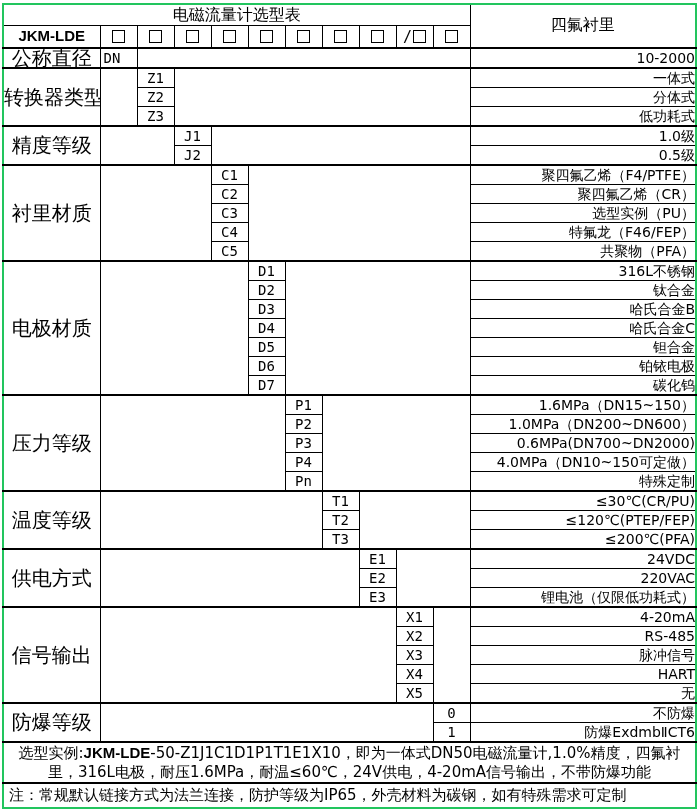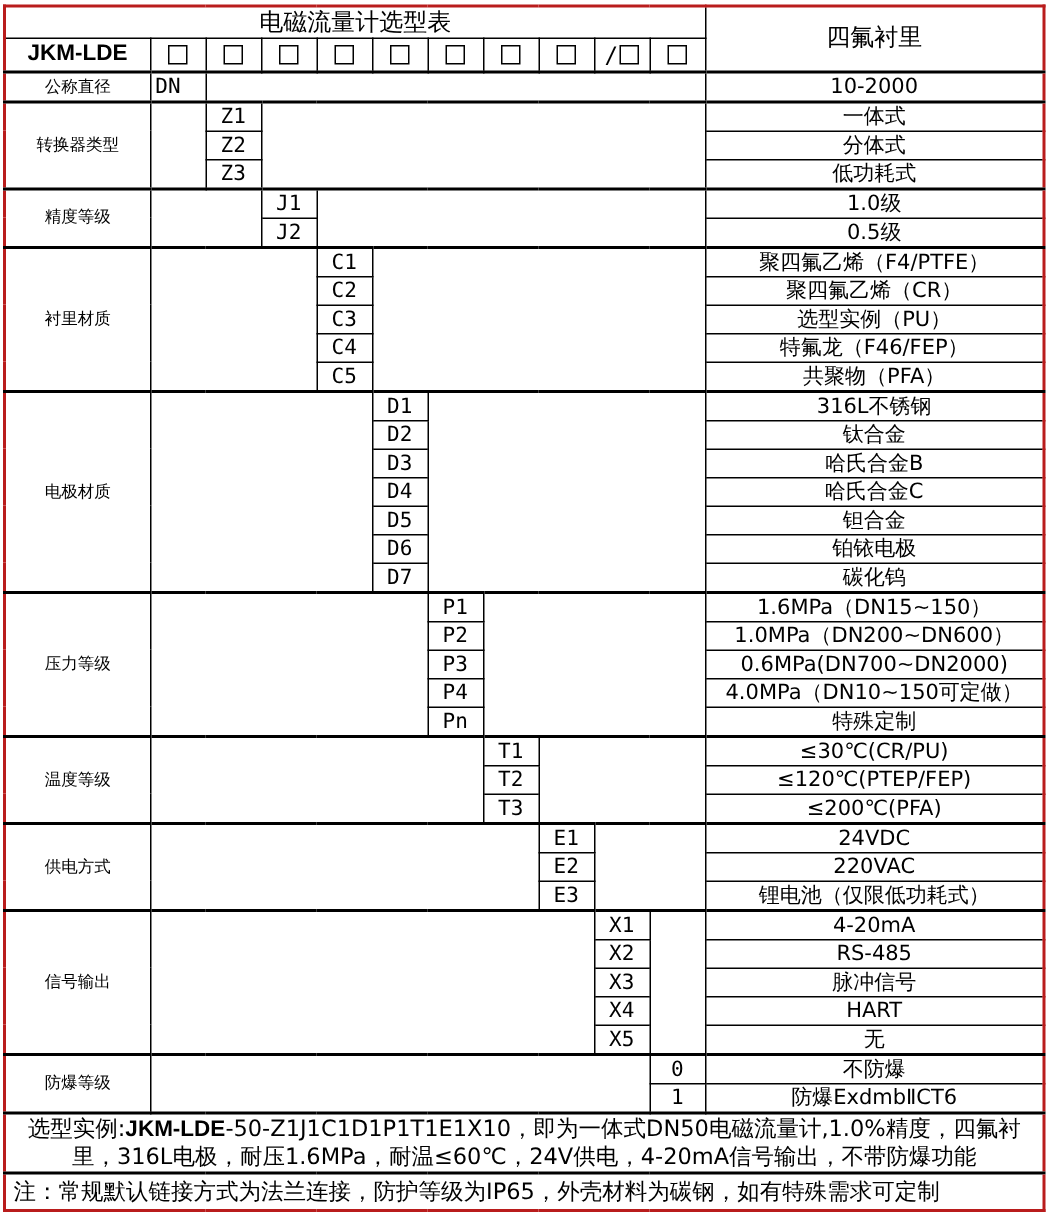--- a/index.html
+++ b/index.html
@@ -13,48 +13,48 @@
     width: 700px;
     height: 810px;
     box-sizing: border-box;
     padding: 3px 2px;
     background: #ffffff;
   }
   table.sel {
     border-collapse: collapse;
     table-layout: fixed;
     width: 695px;
-    border: 2px solid #b91c1c;
+    border: 2px solid #22c55e;
   }
   td {
     border: 1px solid #000;
     padding: 0;
     text-align: center;
     vertical-align: middle;
     overflow: hidden;
     white-space: nowrap;
   }
   tr.gs > td { border-top: 2px solid #000; }
   .title-cell { font-size: 16px; height: 20px; line-height: 20px; }
   .fn-header  { font-size: 16px; }
   .model-cell {
     font-weight: bold;
     font-size: 15px;
     font-family: "Liberation Sans", sans-serif;
     height: 20px; line-height: 20px;
   }
   tr.spec td { height: 18px; line-height: 18px; }
-  .cat  { font-size: 11px; margin-top: 44px; }
+  .cat  { font-size: 20px; margin-top: 44px; }
   .code {
     font-family: "DejaVu Sans Mono", monospace;
     font-size: 14px;
     margin-left: 40px;
   }
   .code-left { text-align: left; padding-left: 3px; }
-  .desc { font-size: 14px; }
+  .desc { font-size: 14px; text-align: right; }
   .boxcell { height: 20px; line-height: 20px; }
   .box {
     display: inline-block;
     width: 11px;
     height: 11px;
     border: 1px solid #000;
     vertical-align: middle;
     background: #fff;
   }
   .pref {

